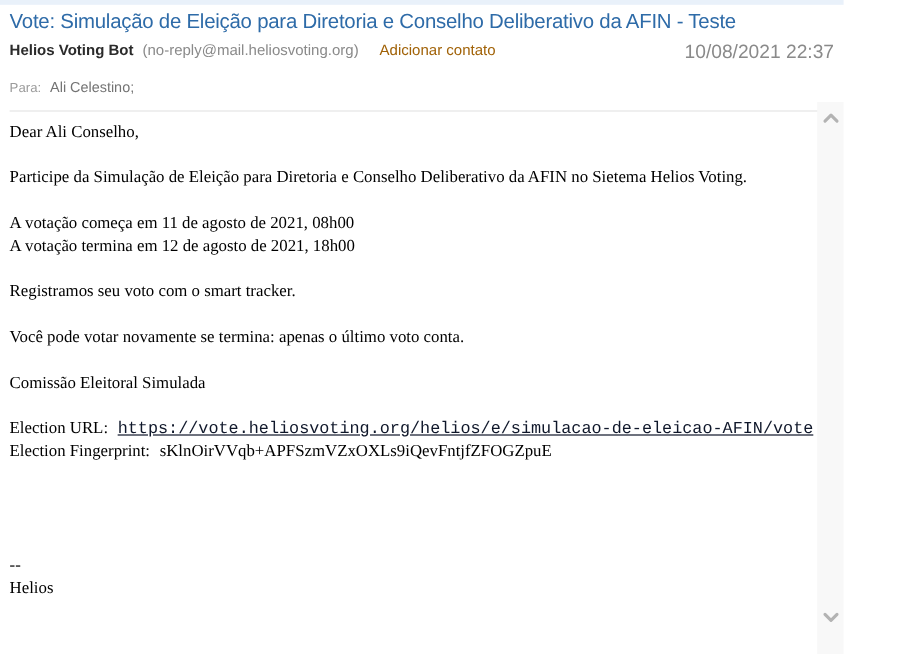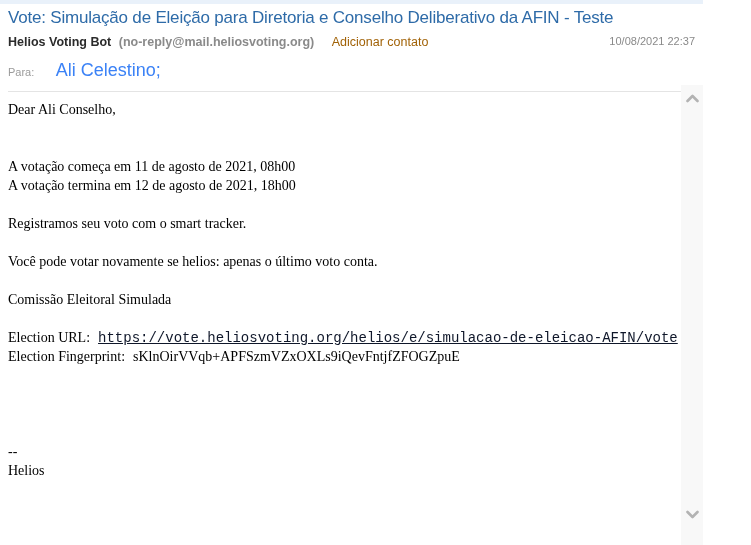--- a/index.html
+++ b/index.html
@@ -30,40 +30,40 @@
     overflow: hidden;
     letter-spacing: -0.2px;
   }
   .from-line {
     margin: 7px 6px 0 8px;
     font-size: 12.5px;
     color: #252525;
     white-space: nowrap;
   }
   .sender-name { font-weight: 700; color: #2b2b2b; }
-  .sender-email { color: #8a8a8a; margin-left: 4px; font-weight: 700; margin-top: 24px; }
+  .sender-email { color: #8a8a8a; margin-left: 4px; font-weight: 400; margin-top: 24px; }
   .add-contact {
     color: #a16207;
     margin-left: 14px;
     text-decoration: none;
     cursor: pointer;
   }
   .datetime {
     float: right;
     color: #8a8a8a;
-    font-size: 11px;
+    font-size: 16px;
     margin-right: 2px;
     font-weight: 400;
   }
   .to-line {
     margin: 11px 8px 0 8px;
     white-space: nowrap;
   }
   .to-label { color: #9b9b9b; font-size: 11px; text-align: right; }
-  .to-value { color: #3b82f6; font-size: 18px; margin-left: 17px; }
+  .to-value { color: #737373; font-size: 12px; margin-left: 3px; }
   .separator {
     border: none;
     border-top: 1px solid #e4e4e4;
     margin: 10px 6px 0 8px;
     height: 0;
   }
   .message {
     padding: 8px 30px 0 8px;
     font-family: "Liberation Serif", serif;
     font-size: 14px;
@@ -135,27 +135,28 @@
   <div class="to-line">
     <span class="to-label">Para:</span>
     <span class="to-value">Ali Celestino;</span>
   </div>
 
   <hr class="separator">
 
   <div class="message">
     <div class="line">Dear Ali Conselho,</div>
     <div class="line"></div>
+    <div class="line">Participe da Simulação de Eleição para Diretoria e Conselho Deliberativo da AFIN no Sietema Helios Voting.</div>
     <div class="line"></div>
     <div class="line">A votação começa em 11 de agosto de 2021, 08h00</div>
     <div class="line">A votação termina em 12 de agosto de 2021, 18h00</div>
     <div class="line"></div>
     <div class="line">Registramos seu voto com o smart tracker.</div>
     <div class="line"></div>
-    <div class="line">Você pode votar novamente se helios: apenas o último voto conta.</div>
+    <div class="line">Você pode votar novamente se termina: apenas o último voto conta.</div>
     <div class="line"></div>
     <div class="line">Comissão Eleitoral Simulada</div>
     <div class="line"></div>
     <div class="line">
       <span class="label-gap">Election URL:</span><a class="body-link">https://vote.heliosvoting.org/helios/e/simulacao-de-eleicao-AFIN/vote</a>
     </div>
     <div class="line">
       <span class="label-gap">Election Fingerprint:</span><span>sKlnOirVVqb+APFSzmVZxOXLs9iQevFntjfZFOGZpuE</span>
     </div>
     <div class="line"></div>

